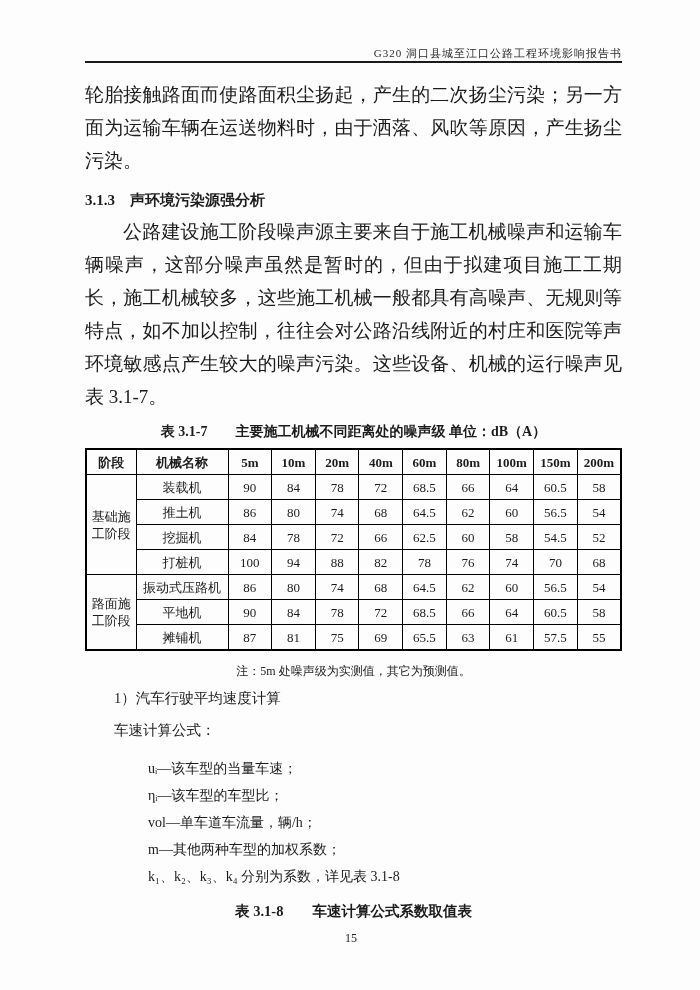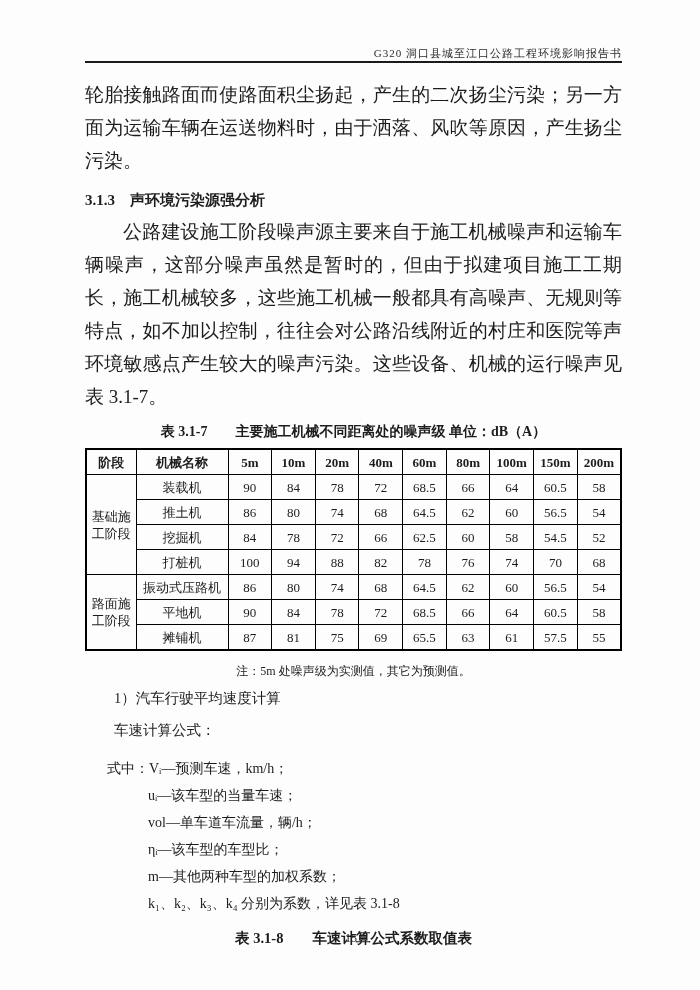--- a/index.html
+++ b/index.html
@@ -252,24 +252,23 @@
 
   <div class="tbl-note">注：5m 处噪声级为实测值，其它为预测值。</div>
 
 
   <div class="sub-line">1）汽车行驶平均速度计算</div>
 
   <div class="sub-line">车速计算公式：</div>
 
 
   <div class="defs">
-    <div class="def-first"><span>式中：</span><span>Vᵢ—预测车速，km/h；</span></div>
     <div class="def-line">uᵢ—该车型的当量车速；</div>
+    <div class="def-line">ηᵢ—该车型的车型比；</div>
     <div class="def-line">vol—单车道车流量，辆/h；</div>
-    <div class="def-line">ηᵢ—该车型的车型比；</div>
     <div class="def-line">m—其他两种车型的加权系数；</div>
     <div class="def-line">k₁、k₂、k₃、k₄ 分别为系数，详见表 3.1-8</div>
   </div>
 
   <div class="tbl8-title">表 3.1-8　　车速计算公式系数取值表</div>
 
   <div class="page-number">15</div>
 
 </div>
 

